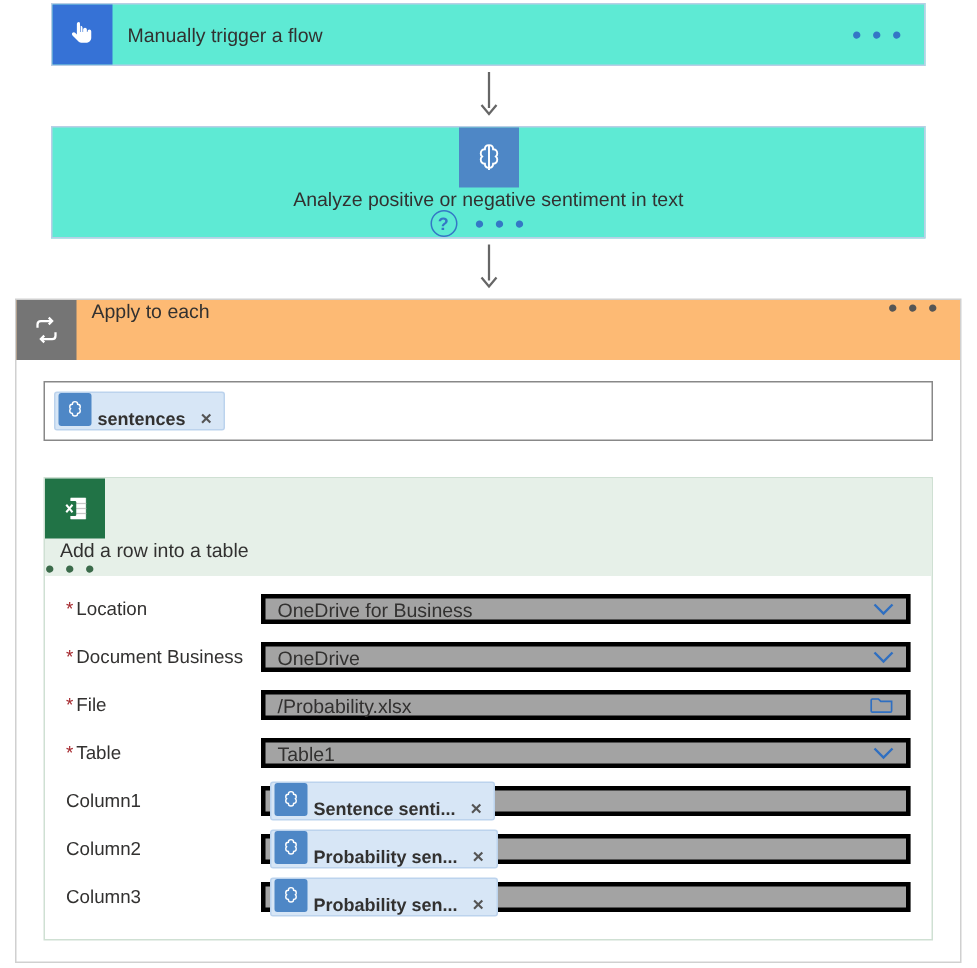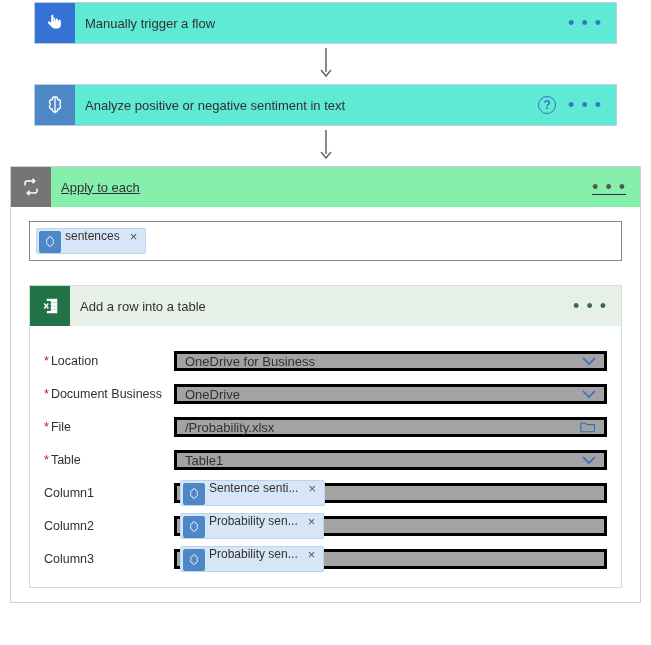--- a/index.html
+++ b/index.html
@@ -47,57 +47,57 @@
     font-size: 12px; font-weight: 600;
     cursor: pointer;
   }
   .ellipsis {
     color: #3477c6; letter-spacing: 1px; font-size: 18px;
     cursor: pointer; line-height: 10px;
   }
   .ellipsis.dark { color: #555; }
 
   .step1 { margin: 2px 28px 0 28px; }
-  .step2 { margin: 0 28px; }
+  .step2 { margin: 0 28px; flex-direction: column; }
 
   
   .arrow {
     display: flex; align-items: center; justify-content: center;
     height: 40px;
   }
   .arrow svg { display: block; }
 
   
   .loop {
     border: 1px solid #d0d0d0;
     margin: 0 4px 4px 4px;
     background: #fff;
   }
   .loop-header {
-    display: flex; align-items: center;
-    background: #86efac;
-    text-decoration: underline;
+    display: flex; align-items: flex-start;
+    background: #fdba74;
   }
   .loop-header .step-icon { background: #757575; }
   .loop-body { padding: 14px 18px 14px 18px; }
 
   .req-label { font-size: 12px; margin-bottom: 4px; }
   .req-label .star { color: #a4262c; margin-right: 2px; }
 
   .token-input {
     border: 1px solid #888; padding: 6px; min-height: 34px;
     display: flex; align-items: center; gap: 6px;
   }
 
   .token {
-    display: inline-flex; align-items: flex-start;
+    display: inline-flex; align-items: flex-end;
     background: #d7e6f6; border: 1px solid #bcd3ed;
     height: 26px; border-radius: 2px;
     font-size: 12px;
     max-width: 180px;
+    font-weight: bold;
   }
   .token .tk-icon {
     width: 22px; height: 22px; margin: 2px;
     background: #4e87c6;
     display: flex; align-items: center; justify-content: center;
     border-radius: 2px;
   }
   .token .tk-label {
     padding: 0 6px 0 2px;
     white-space: nowrap; overflow: hidden; text-overflow: ellipsis;
@@ -107,29 +107,30 @@
     padding: 0 8px 0 4px;
     color: #555; cursor: pointer; font-size: 13px;
   }
 
   
   .action {
     border: 1px solid #cfe0d3;
     margin-top: 24px;
   }
   .action-header {
-    display: flex; align-items: center;
+    display: flex; align-items: flex-start;
     background: #e6f0e8;
+    flex-direction: column;
   }
   .action-header .step-icon { background: #217346; }
   .action-header .ellipsis { color: #3b6b4a; }
 
   .form { padding: 12px 14px 6px 14px; }
   .form-row {
-    display: flex; align-items: center; margin-bottom: 12px; margin-top: 13px;
+    display: flex; align-items: center; margin-bottom: 12px;
   }
   .form-label {
     width: 130px; font-size: 12.5px;
     flex-shrink: 0;
   }
   .form-label .star { color: #a4262c; margin-right: 2px; }
   .form-field {
     flex: 1;
     border: 3px solid #000000;
     height: 20px;

